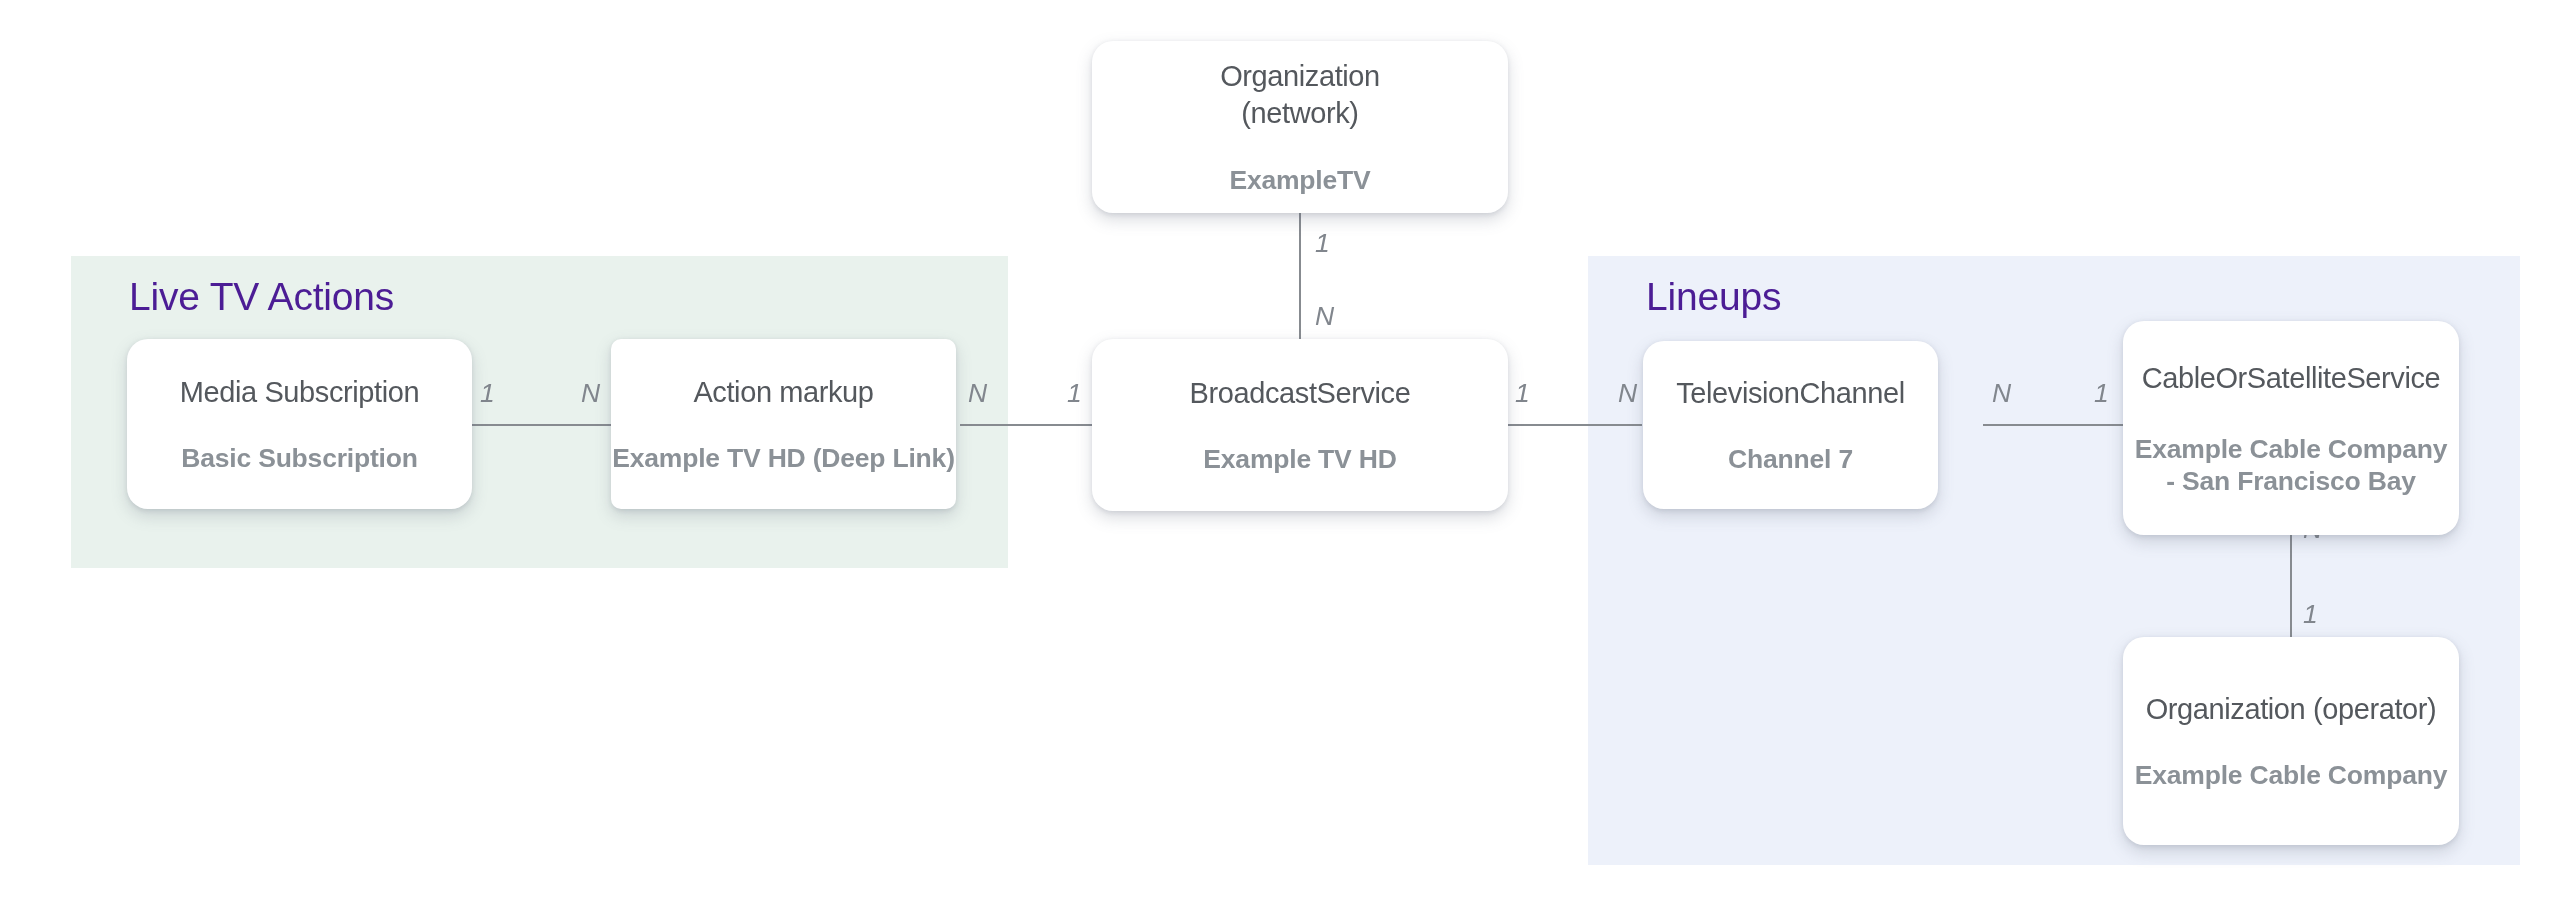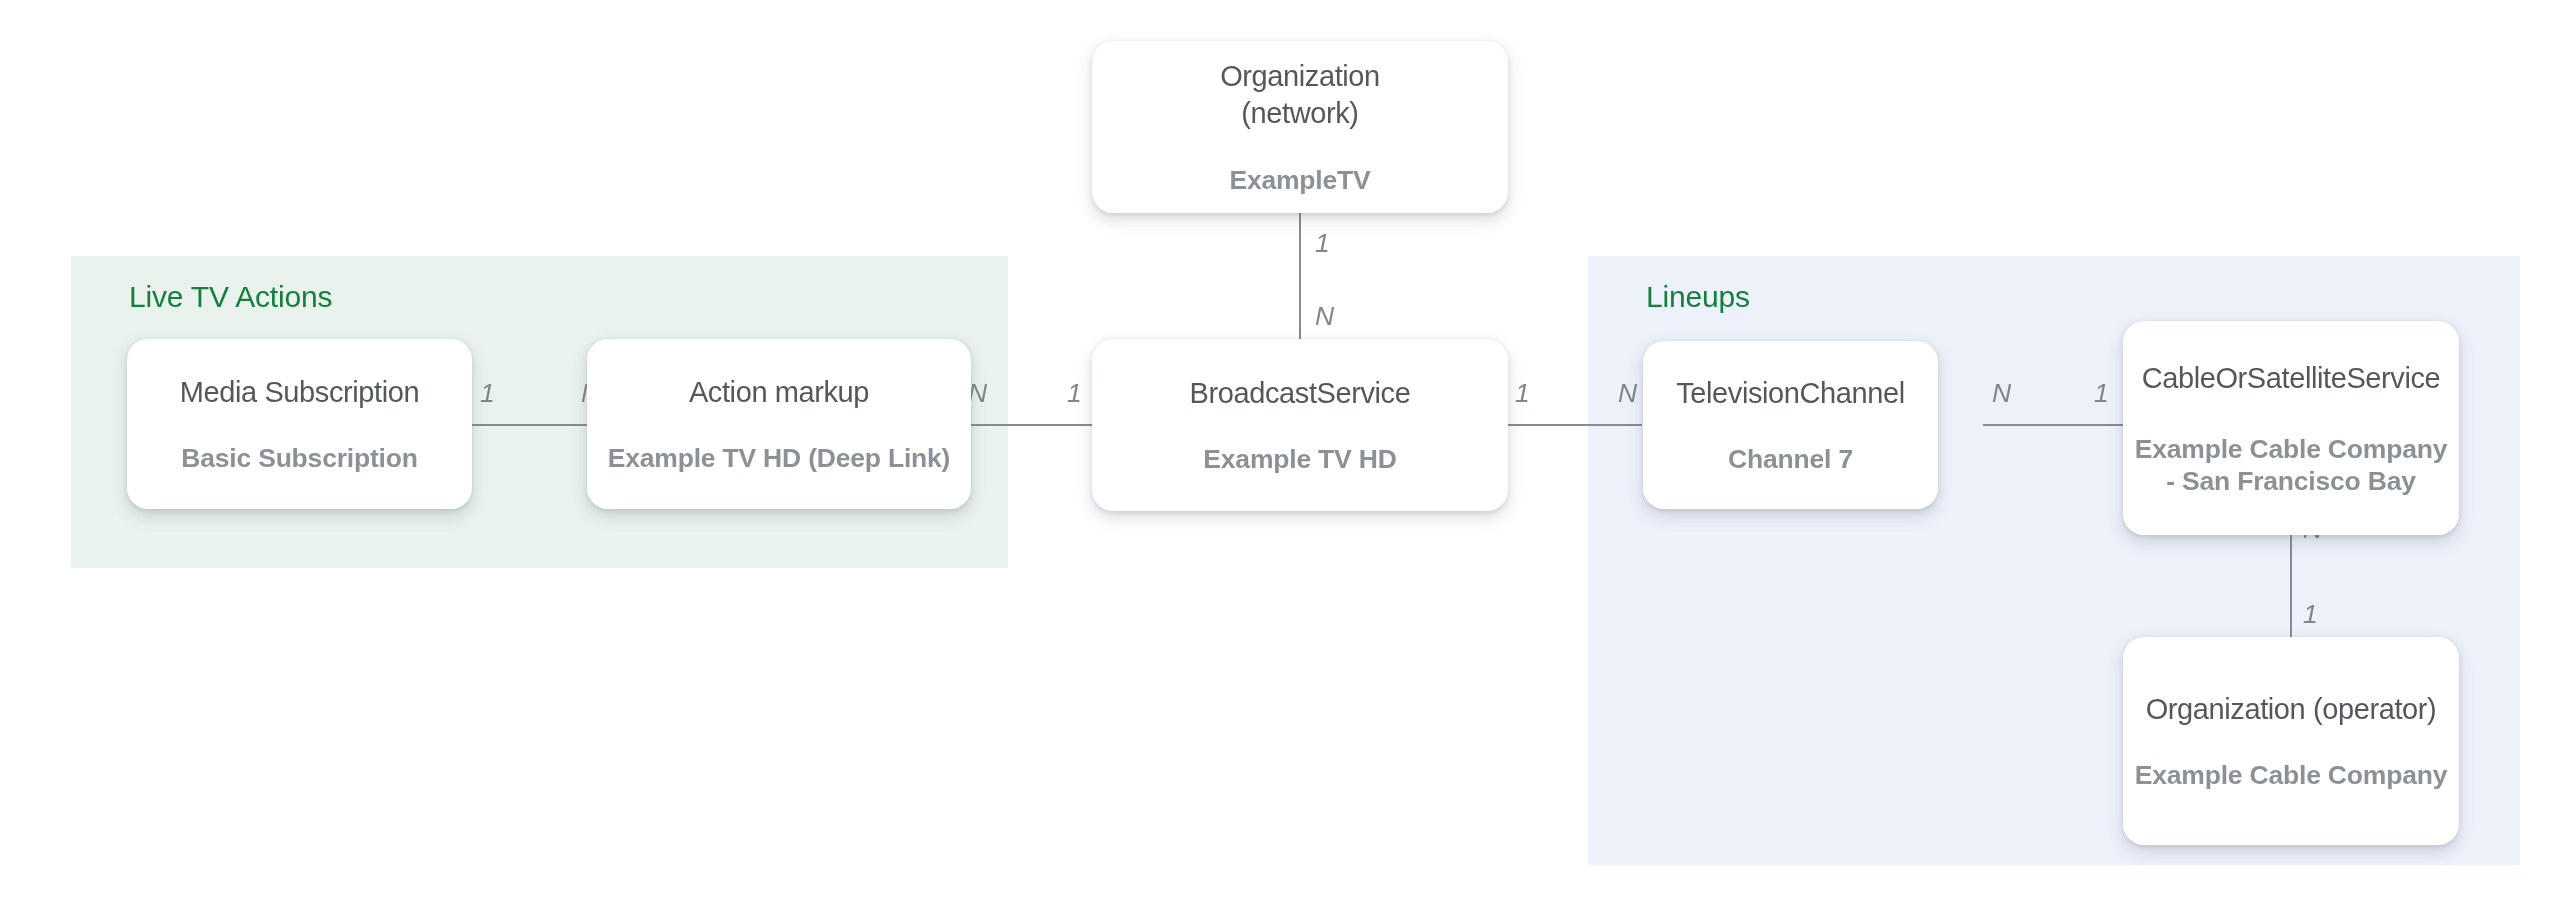--- a/index.html
+++ b/index.html
@@ -26,24 +26,24 @@
     background: #e9f2ed;
   }
   #region-lineups {
     left: 1588px; top: 256px;
     width: 932px; height: 609px;
     background: #edf1fa;
   }
   .region-label {
     position: absolute;
     left: 58px; top: 19.5px;
-    font-size: 30px;
+    font-size: 39px;
     line-height: 41px;
     font-weight: 400;
-    color: #15803d;
+    color: #4c1d95;
     letter-spacing: -0.2px;
     white-space: nowrap;
   }
 
   
   .node {
     position: absolute;
     background: #ffffff;
     border-radius: 21px;
     box-shadow: 0 1.8px 4.4px rgba(90, 100, 120, 0.14), 0 6.2px 16px rgba(90, 100, 120, 0.22);
@@ -76,21 +76,21 @@
     letter-spacing: -0.2px;
     white-space: nowrap;
   }
   .node-subtitle.wrap {
     white-space: normal;
     max-width: 315px;
     margin-top: 28px;
   }
 
   #node-media-subscription            { left: 127px;  top: 339px; width: 345px; height: 170px; }
-  #node-action-markup                 { left: 587px;  top: 339px; width: 384px; height: 170px; }
+  #node-action-markup                 { left: 611px;  top: 339px; width: 345px; height: 170px; border-radius: 10px; }
   #node-organization-network          { left: 1092px; top: 41px;  width: 416px; height: 172px; gap: 32px; }
   #node-broadcast-service             { left: 1092px; top: 339px; width: 416px; height: 172px; }
   #node-television-channel            { left: 1643px; top: 341px; width: 295px; height: 168px; }
   #node-cable-or-satellite-service    { left: 2123px; top: 321px; width: 336px; height: 214px; gap: 8px; }
   #node-organization-operator         { left: 2123px; top: 637px; width: 336px; height: 208px; }
 
   
   .edge {
     position: absolute;
     background: #878b90;

